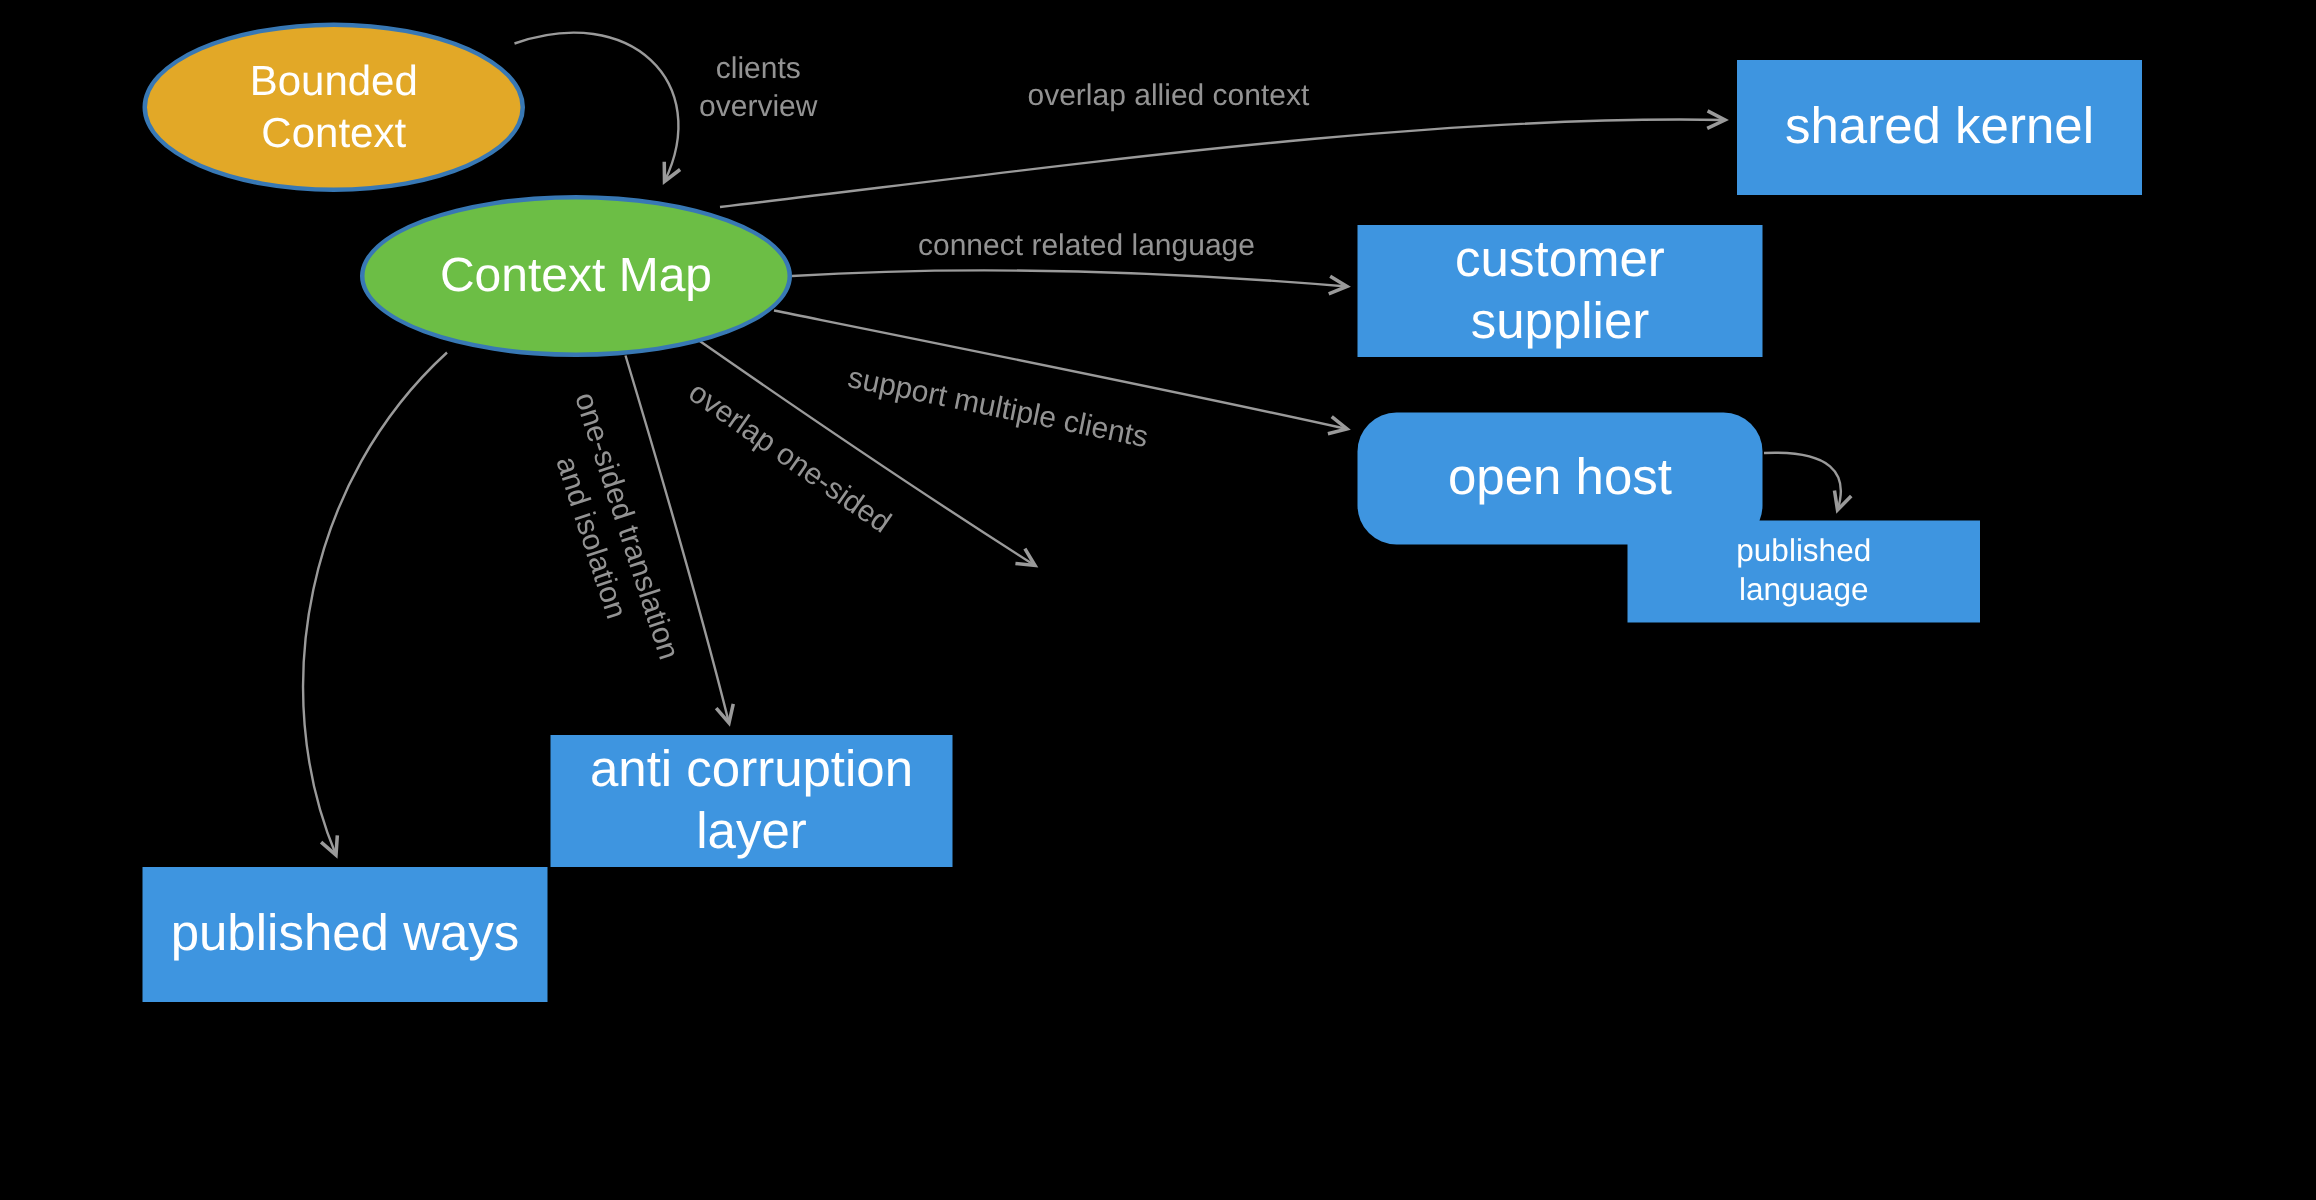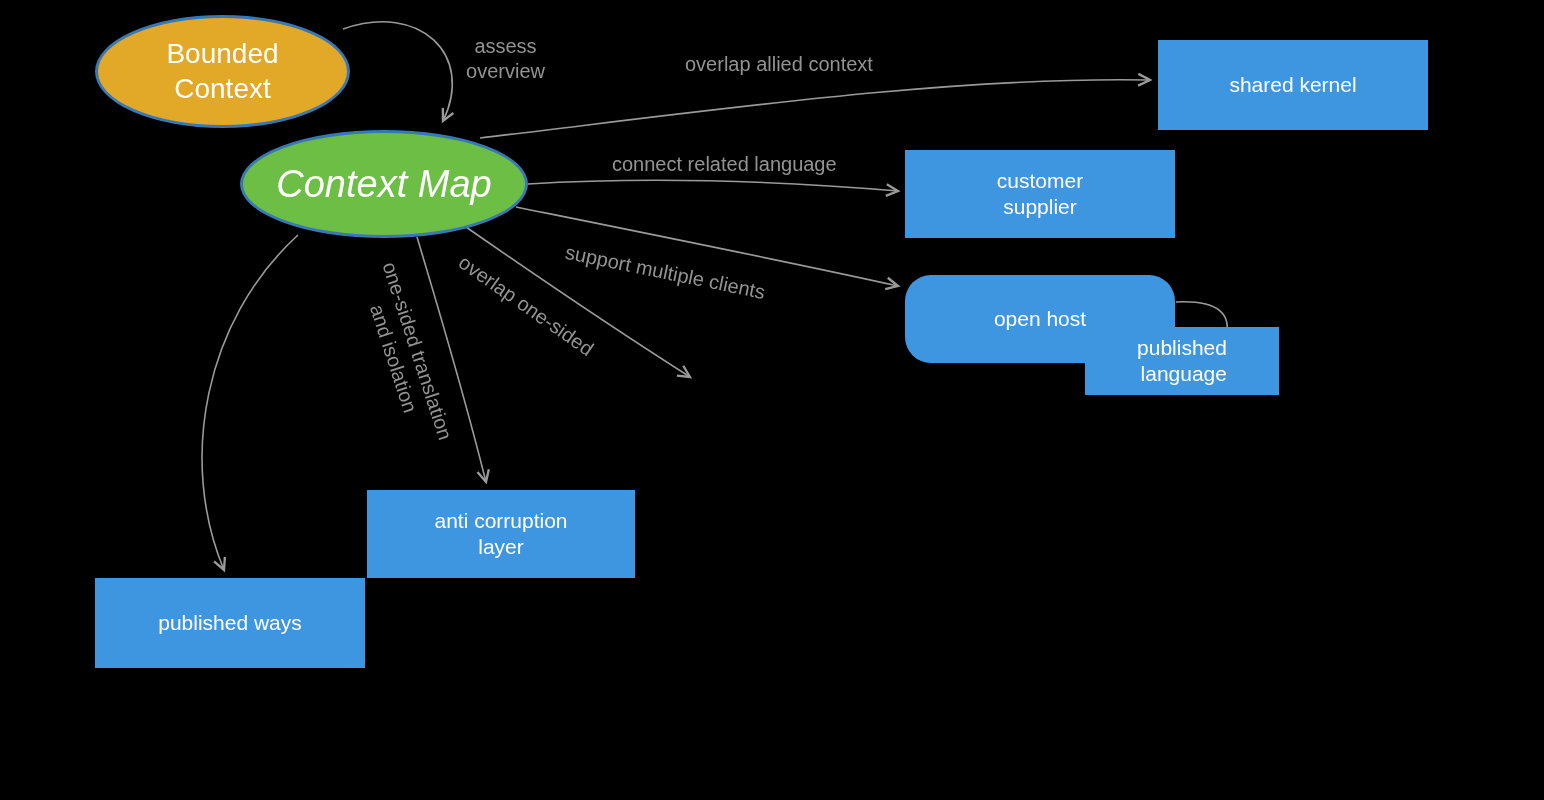--- a/index.html
+++ b/index.html
@@ -15,25 +15,25 @@
     position:relative;width:1544px;height:800px;overflow:hidden;
     background:var(--bg);
     font-family:"Liberation Sans", sans-serif;
   }
   .arrow-layer{position:absolute;left:0;top:0;width:1544px;height:800px;}
   .node{
     position:absolute;display:flex;align-items:center;justify-content:center;
     text-align:center;color:#ffffff;box-sizing:border-box;
     white-space:pre-line;line-height:1.22;
   }
-  .rect{background:var(--node-blue);font-size:21px;}
+  .rect{background:var(--node-blue);font-size:34px;}
   .rect-small{background:var(--node-blue);font-size:21px;}
   .ellipse{border-radius:50%;border:3px solid var(--ellipse-border);}
   .ellipse-gold{background:var(--ellipse-gold);font-size:28px;}
-  .ellipse-green{background:var(--ellipse-green);font-size:38px;font-style:italic;}
+  .ellipse-green{background:var(--ellipse-green);font-size:32px;}
   .edge-label{
     position:absolute;color:var(--edge-gray);font-size:20px;
     white-space:pre-line;line-height:1.25;
   }
   .center-text{text-align:center;}
 </style>
 </head>
 <body>
 
 <div class="stage">
@@ -61,30 +61,30 @@
 
   <div class="node ellipse ellipse-green" style="left:240px;top:130px;width:288px;height:108px;">Context Map</div>
 
   <div class="node rect" style="left:1158px;top:40px;width:270px;height:90px;">shared kernel</div>
 
   <div class="node rect" style="left:905px;top:150px;width:270px;height:88px;">customer
 supplier</div>
 
   <div class="node rect" style="left:905px;top:275px;width:270px;height:88px;border-radius:26px;">open host</div>
 
-  <div class="node rect-small" style="left:1085px;top:327px;width:194px;height:68px;text-align:right;">published
+  <div class="node rect-small" style="left:1085px;top:347px;width:235px;height:68px;">published
 language</div>
 
 
   <div class="node rect" style="left:367px;top:490px;width:268px;height:88px;">anti corruption
 layer</div>
 
   <div class="node rect" style="left:95px;top:578px;width:270px;height:90px;">published ways</div>
 
-  <div class="edge-label center-text" style="left:448px;top:34px;width:115px;">assess
+  <div class="edge-label center-text" style="left:448px;top:34px;width:115px;">clients
 overview</div>
 
   <div class="edge-label" style="left:685px;top:52px;">overlap allied context</div>
 
   <div class="edge-label" style="left:612px;top:152px;">connect related language</div>
 
   <div class="edge-label" style="left:568px;top:240px;transform:rotate(11.5deg);transform-origin:left top;">support multiple clients</div>
 
   <div class="edge-label" style="left:468px;top:250px;transform:rotate(35deg);transform-origin:left top;">overlap one-sided</div>
 

